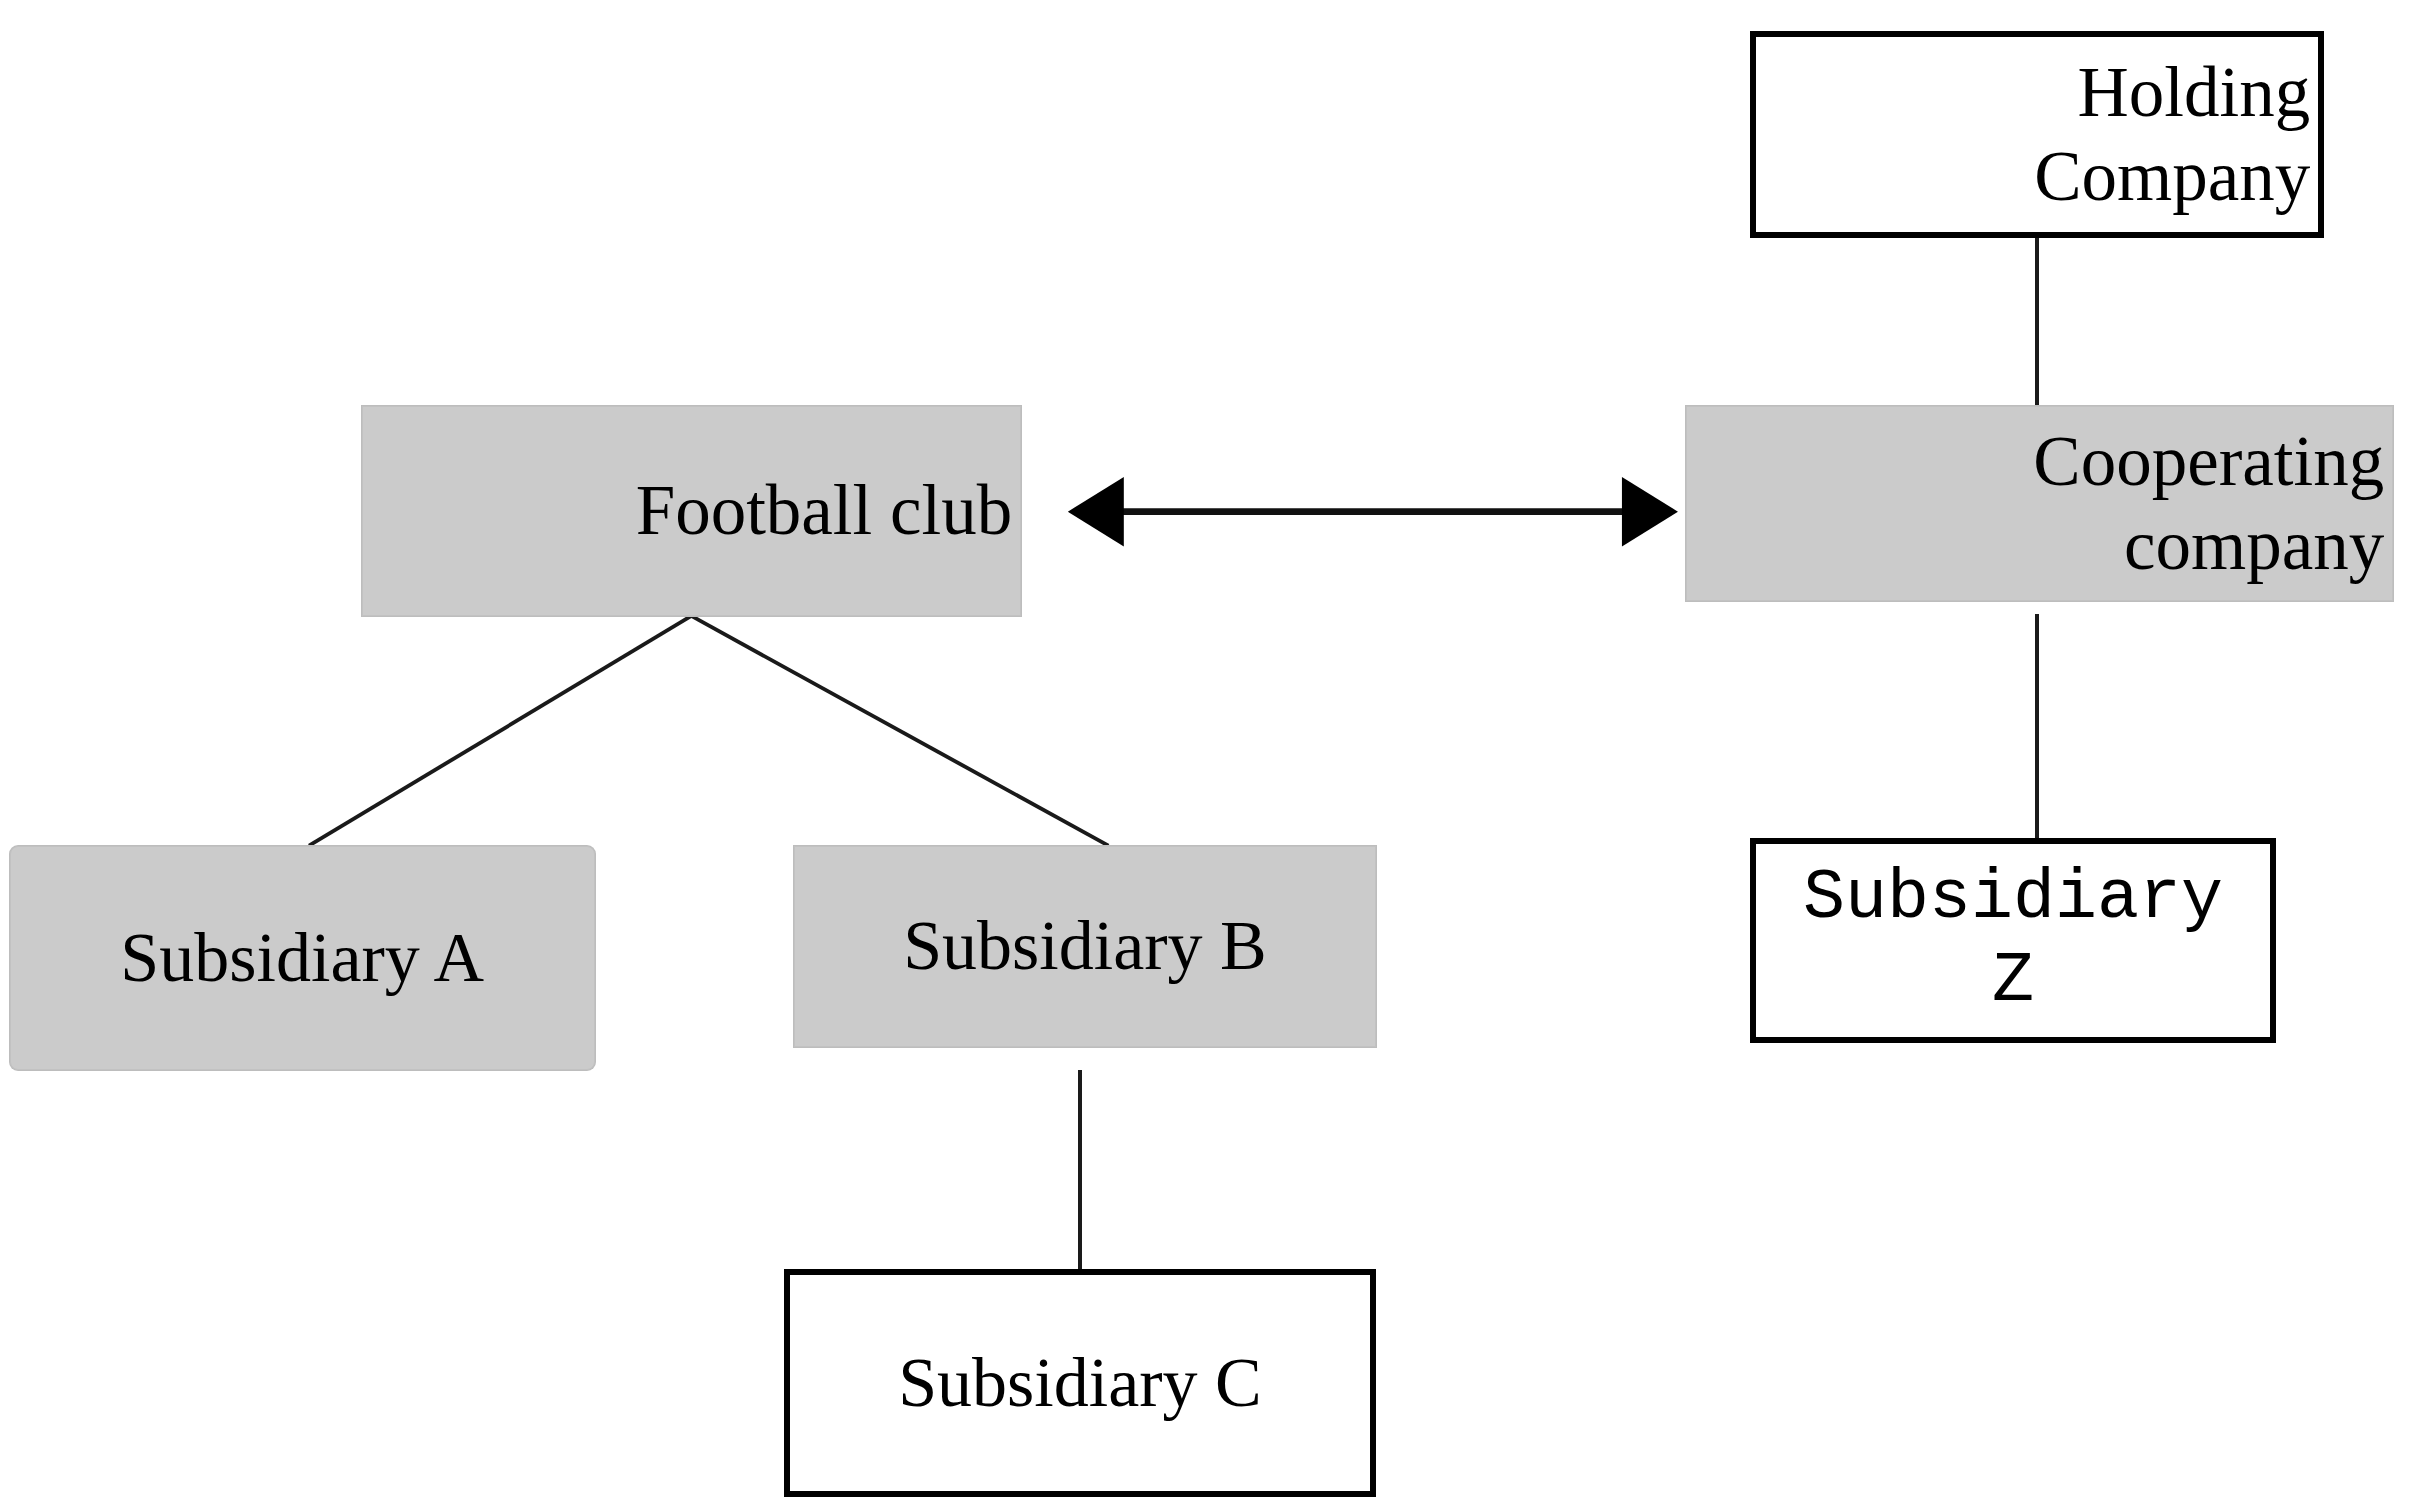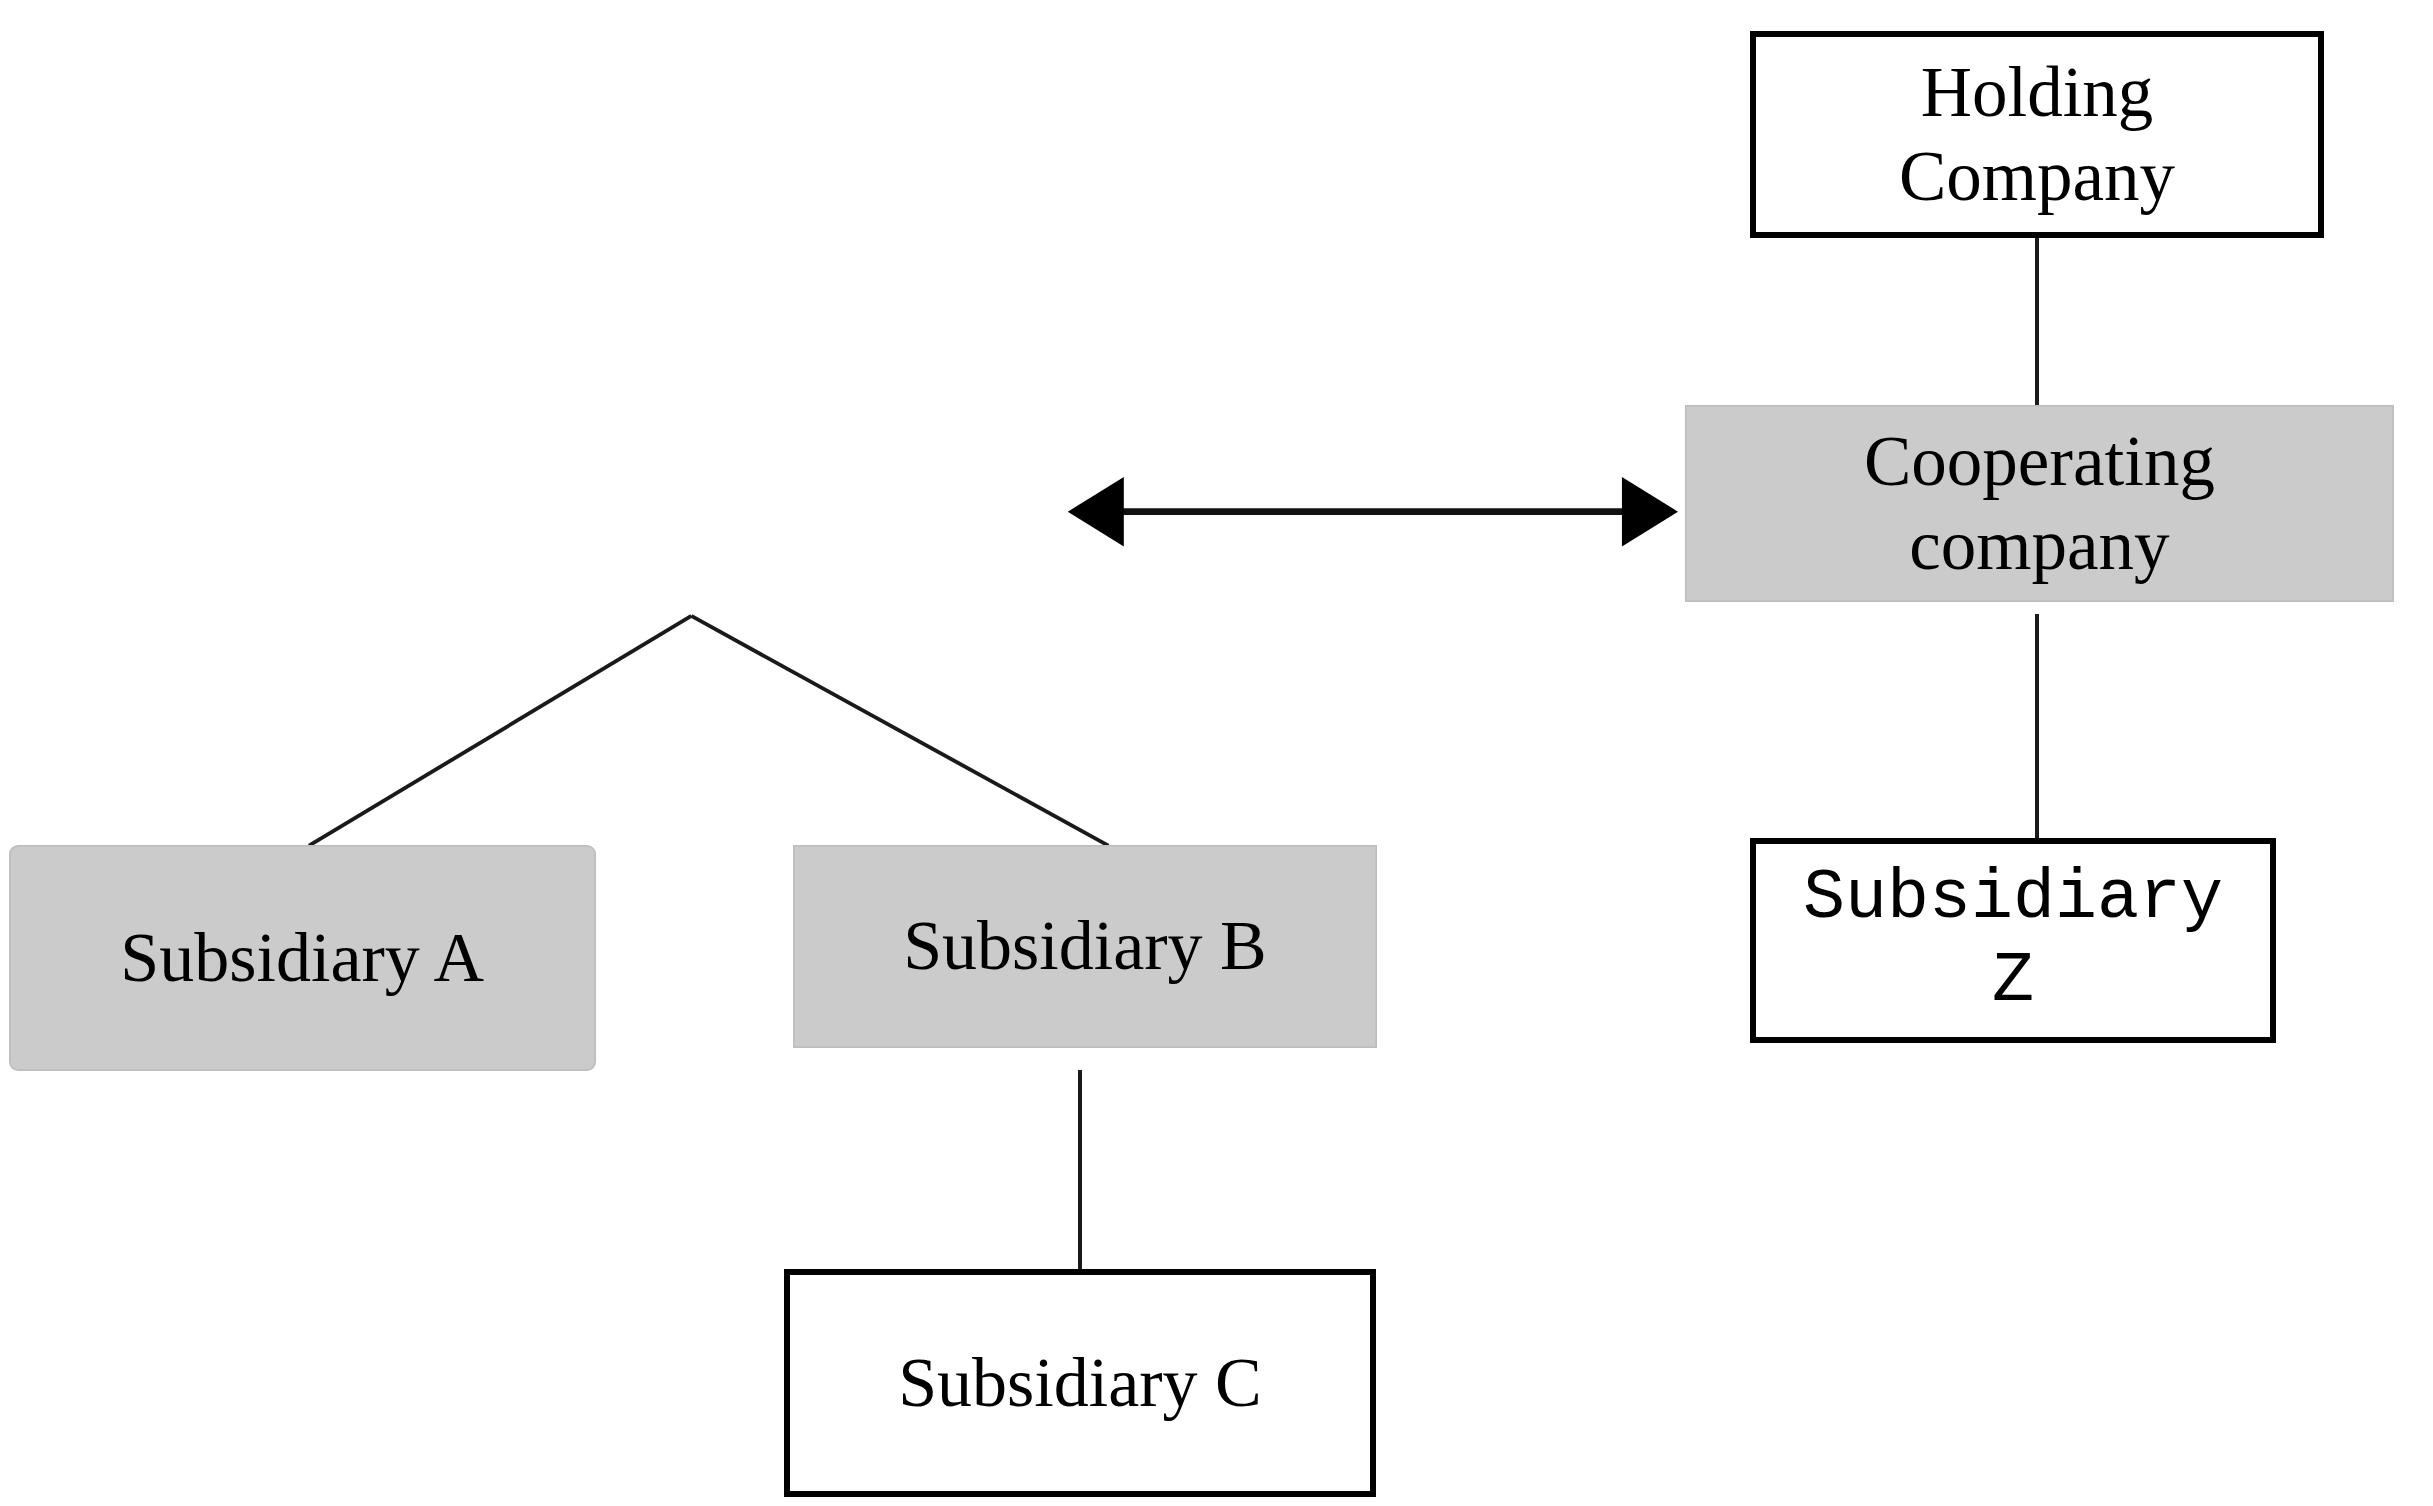--- a/index.html
+++ b/index.html
@@ -55,21 +55,21 @@
   .connector-svg {
     position: absolute;
     top: 0;
     left: 0;
     width: 2433px;
     height: 1506px;
     pointer-events: none;
   }
 
   
-  .fs-big   { font-size: 71px; }
+  .fs-big   { font-size: 71px; text-align: right; }
   .fs-med   { font-size: 70px; }
 </style>
 </head>
 <body>
 
 <div id="canvas">
 
   <svg class="connector-svg" viewBox="0 0 2520 1560" xmlns="http://www.w3.org/2000/svg">
 
     <line x1="716" y1="638" x2="320" y2="876" stroke="#1a1a1a" stroke-width="4"></line>
@@ -87,20 +87,23 @@
     <line x1="1155" y1="530" x2="1690" y2="530" stroke="#111111" stroke-width="7"></line>
     <polygon points="1106,530 1164,494 1164,566" fill="#000000"></polygon>
     <polygon points="1738,530 1680,494 1680,566" fill="#000000"></polygon>
   </svg>
 
   <div class="node outlined fs-big" style="left:1750px; top:31px; width:574px; height:207px;">
     <span class="label">Holding
 Company</span>
   </div>
 
+  <div class="node shaded fs-big" style="left:362px; top:406px; width:659px; height:210px;">
+    <span class="label">Football club</span>
+  </div>
 
   <div class="node shaded fs-big" style="left:1686px; top:406px; width:707px; height:195px;">
     <span class="label">Cooperating
 company</span>
   </div>
 
   <div class="node shaded fs-med" style="left:9.7px; top:846px; width:585px; height:224px;border-radius:8px;">
     <span class="label">Subsidiary  A</span>
   </div>
 

